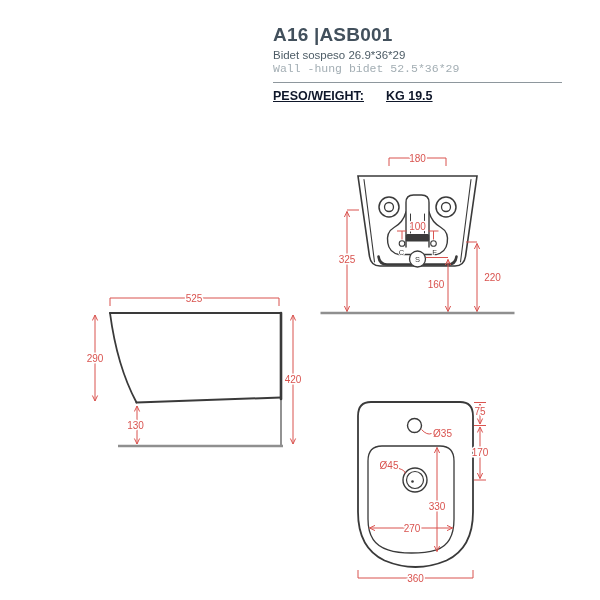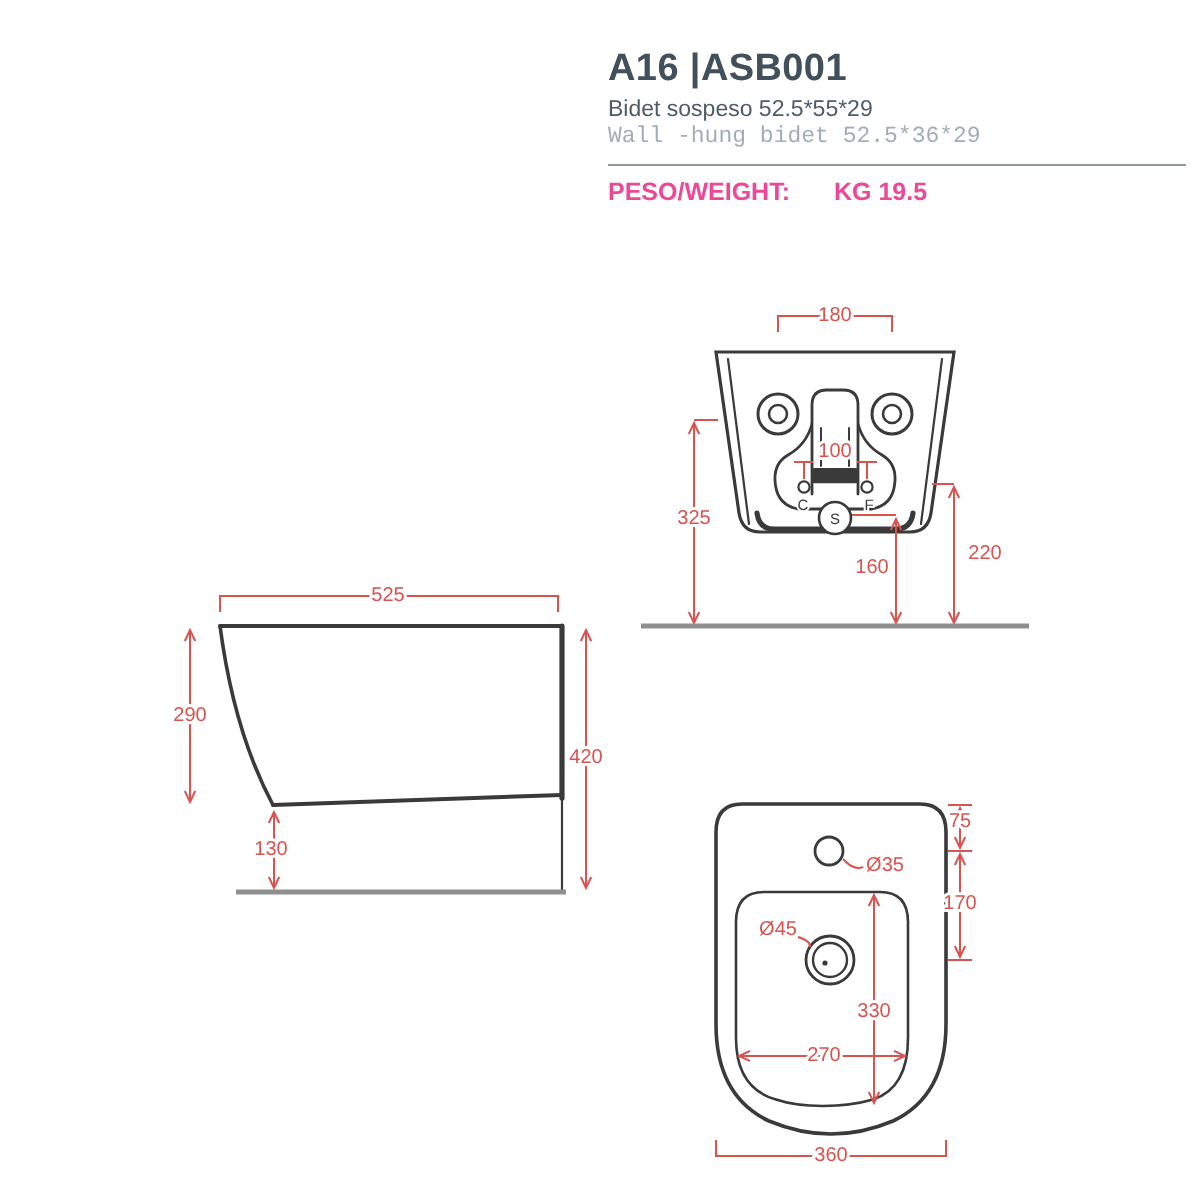--- a/index.html
+++ b/index.html
@@ -1,23 +1,23 @@
 <!DOCTYPE html>
 <html><head>
 <meta charset="utf-8">
 <style>
   html,body{margin:0;padding:0;background:#fff;}
   .sheet{position:relative;width:600px;height:600px;background:#fff;overflow:hidden;
          font-family:"Liberation Sans",sans-serif;}
-  .hdr{position:absolute;left:304px;top:24px;width:289px;color:#42505c;}
+  .hdr{position:absolute;left:273px;top:24px;width:289px;color:#42505c;}
   .hdr .code{font-size:19px;font-weight:bold;letter-spacing:.2px;}
   .hdr .it{font-size:11.5px;margin-top:3px;color:#4d5c66;}
   .hdr .en{font-size:11.5px;margin-top:1px;color:#a3aeb4;font-family:Liberation Mono, monospace;}
   .hdr .rule{border:none;border-top:1.4px solid #8e979d;margin:7px 0 6px 0;}
-  .hdr .wt{font-size:12.5px;font-weight:bold;color:#ec4899;}
+  .hdr .wt{font-size:12.5px;font-weight:bold;color:#0f172a;text-decoration:underline;}
   .hdr .wt .val{margin-left:22px;}
   svg{position:absolute;left:0;top:0;}
   
   .b10,.b11,.b12,.b13,.b14,.b15,.b16,.b18,.b20,.b26{stroke:#3a3a3a;fill:none;stroke-linecap:round;}
   .b10{stroke-width:1}.b11{stroke-width:1.1}.b12{stroke-width:1.2}.b13{stroke-width:1.3}
   .b14{stroke-width:1.4}.b15{stroke-width:1.5}.b16{stroke-width:1.6}.b18{stroke-width:1.8}
   .b20{stroke-width:2}.b26{stroke-width:2.6}
   .floor{stroke:#8f8f8f;stroke-width:2.4;fill:none;}
   .dl{stroke:#d9534f;stroke-width:1;fill:none;}
   .dim{fill:#d9534f;font-size:10px;font-family:"Liberation Sans",sans-serif;text-anchor:middle;
@@ -25,21 +25,21 @@
   .sm{fill:#3a3a3a;font-size:7.5px;font-family:"Liberation Sans",sans-serif;text-anchor:middle;
       dominant-baseline:central;paint-order:stroke;stroke:#fff;stroke-width:2px;}
 </style>
 </head>
 <body>
 
 <div class="sheet">
 
   <div class="hdr">
     <div class="code">A16 |ASB001</div>
-    <div class="it">Bidet sospeso 52.5*55*29</div>
+    <div class="it">Bidet sospeso 26.9*36*29</div>
     <div class="en">Wall -hung bidet 52.5*36*29</div>
     <hr class="rule">
     <div class="wt">
       <span>PESO/WEIGHT:</span><span class="val">KG 19.5</span>
     </div>
   </div>
 
   <svg width="600" height="600" viewBox="0 0 600 600">
     <defs>
       <marker id="ar" markerWidth="8" markerHeight="8" refX="6" refY="3.5" orient="auto-start-reverse" markerUnits="userSpaceOnUse">

